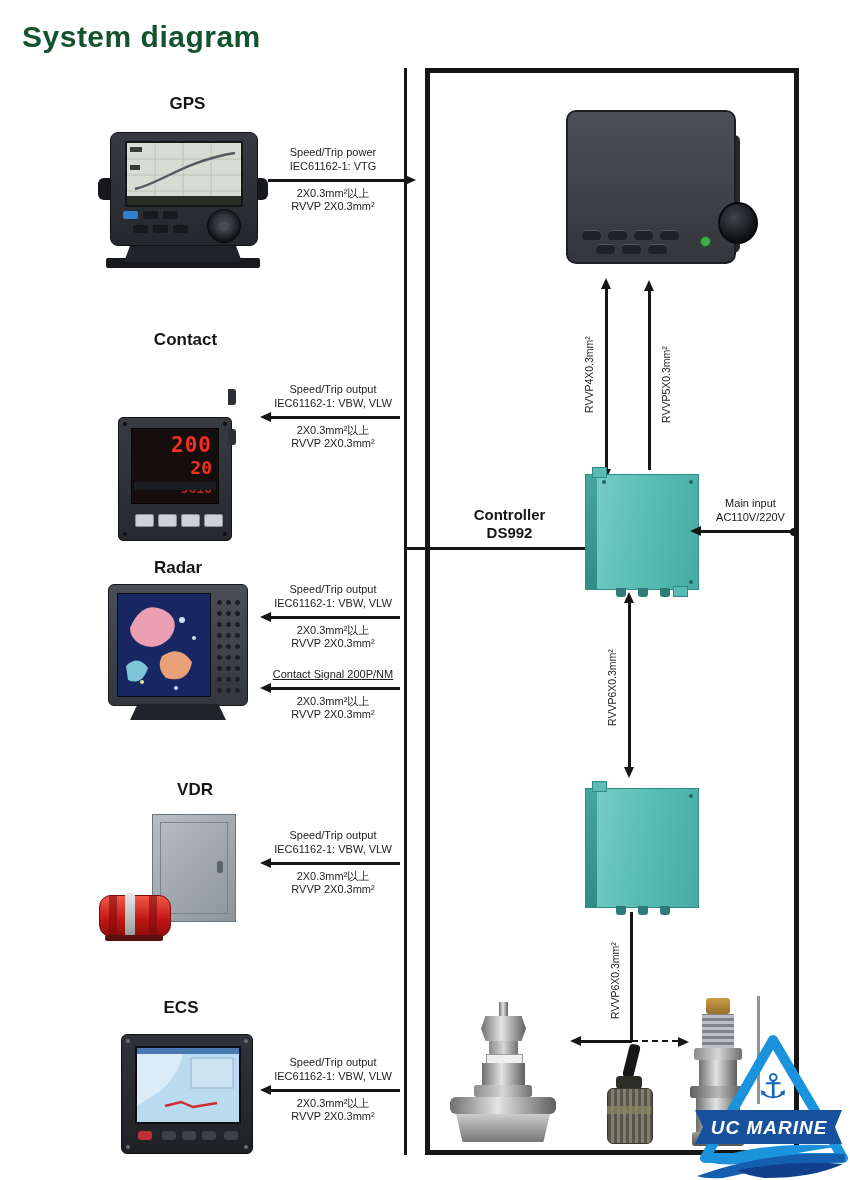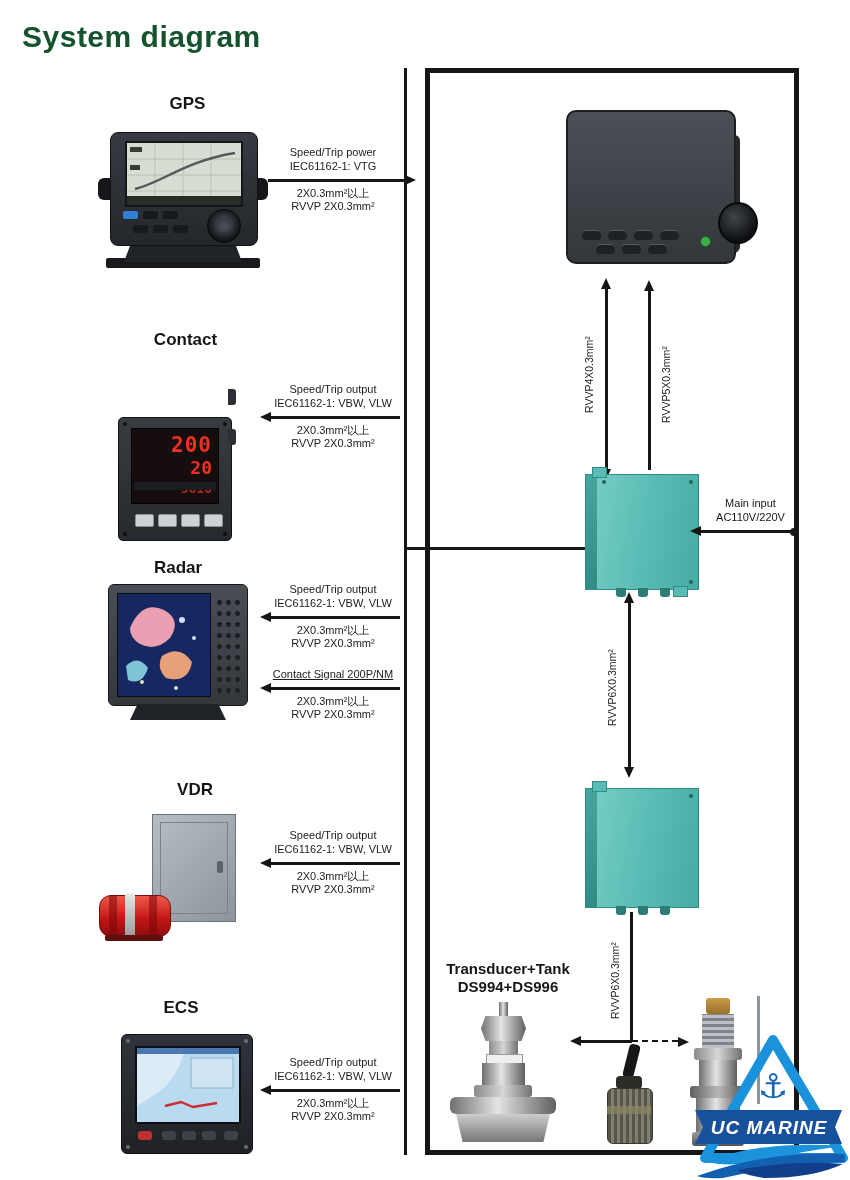--- a/index.html
+++ b/index.html
@@ -330,20 +330,24 @@
   <div class="varrow" style="left:605px;top:288px;height:182px;">
     <i class="vhead-up"></i>
     <i class="vhead-down"></i>
   </div>
   <div class="vlabel" style="left:581px;top:300px;height:150px;">RVVP4X0.3mm²</div>
   <div class="varrow" style="left:648px;top:290px;height:180px;">
     <i class="vhead-up"></i>
   </div>
   <div class="vlabel" style="left:658px;top:310px;height:150px;">RVVP5X0.3mm²</div>
 
+  <div class="blabel" style="left:452px;top:506px;width:115px;">
+    <div>Controller</div>
+    <div>DS992</div>
+  </div>
   <div class="hline" style="left:406px;top:547px;width:180px;"></div>
   <div class="abs tealbox" style="left:585px;top:474px;width:112px;height:114px;">
     <div class="abs teal-side"></div>
     <div class="abs teal-tab" style="left:6px;top:-8px;"></div>
     <div class="abs teal-tab" style="right:10px;bottom:-8px;"></div>
     <div class="abs tscrew" style="left:16px;top:5px;"></div>
     <div class="abs tscrew" style="right:5px;top:5px;"></div>
     <div class="abs tscrew" style="right:5px;bottom:5px;"></div>
     <div class="abs gland" style="left:30px;bottom:-8px;"></div>
     <div class="abs gland" style="left:52px;bottom:-8px;"></div>
@@ -375,24 +379,20 @@
   </div>
 
   <div class="varrow" style="left:630px;top:912px;height:130px;"></div>
   <div class="vlabel" style="left:607px;top:925px;height:112px;">RVVP6X0.3mm²</div>
   <div class="abs" style="left:580px;top:1040px;width:52px;height:2.5px;background:#161616;z-index:1;">
     <i class="head head-left"></i>
   </div>
   <div class="dashline" style="left:632px;top:1040px;width:46px;"></div>
   <i class="head head-right abs" style="left:678px;top:1037px;border-top:5.5px solid transparent;border-bottom:5.5px solid transparent;"></i>
 
-  <div class="blabel" style="left:432px;top:960px;width:152px;">
-    <div>Transducer+Tank</div>
-    <div>DS994+DS996</div>
-  </div>
 
   <div class="abs tank">
     <div class="abs metal" style="left:51px;top:0;width:9px;height:16px;"></div>
     <div class="abs metal" style="left:33px;top:14px;width:45px;height:25px;clip-path:polygon(0 50%,10% 0,90% 0,100% 50%,90% 100%,10% 100%);"></div>
     <div class="abs metal2" style="left:41px;top:39px;width:29px;height:13px;"></div>
     <div class="abs" style="left:38px;top:52px;width:35px;height:8px;background:#efefef;border:1px solid #9a9a9a;"></div>
     <div class="abs metal" style="left:34px;top:61px;width:43px;height:22px;"></div>
     <div class="abs metal2" style="left:26px;top:83px;width:58px;height:12px;border-radius:3px;"></div>
     <div class="abs metal" style="left:2px;top:95px;width:106px;height:17px;border-radius:6px;"></div>
     <div class="abs" style="left:8px;top:112px;width:94px;height:28px;background:linear-gradient(#cdcdcd,#767676);clip-path:polygon(0 0,100% 0,93% 100%,7% 100%);"></div>

